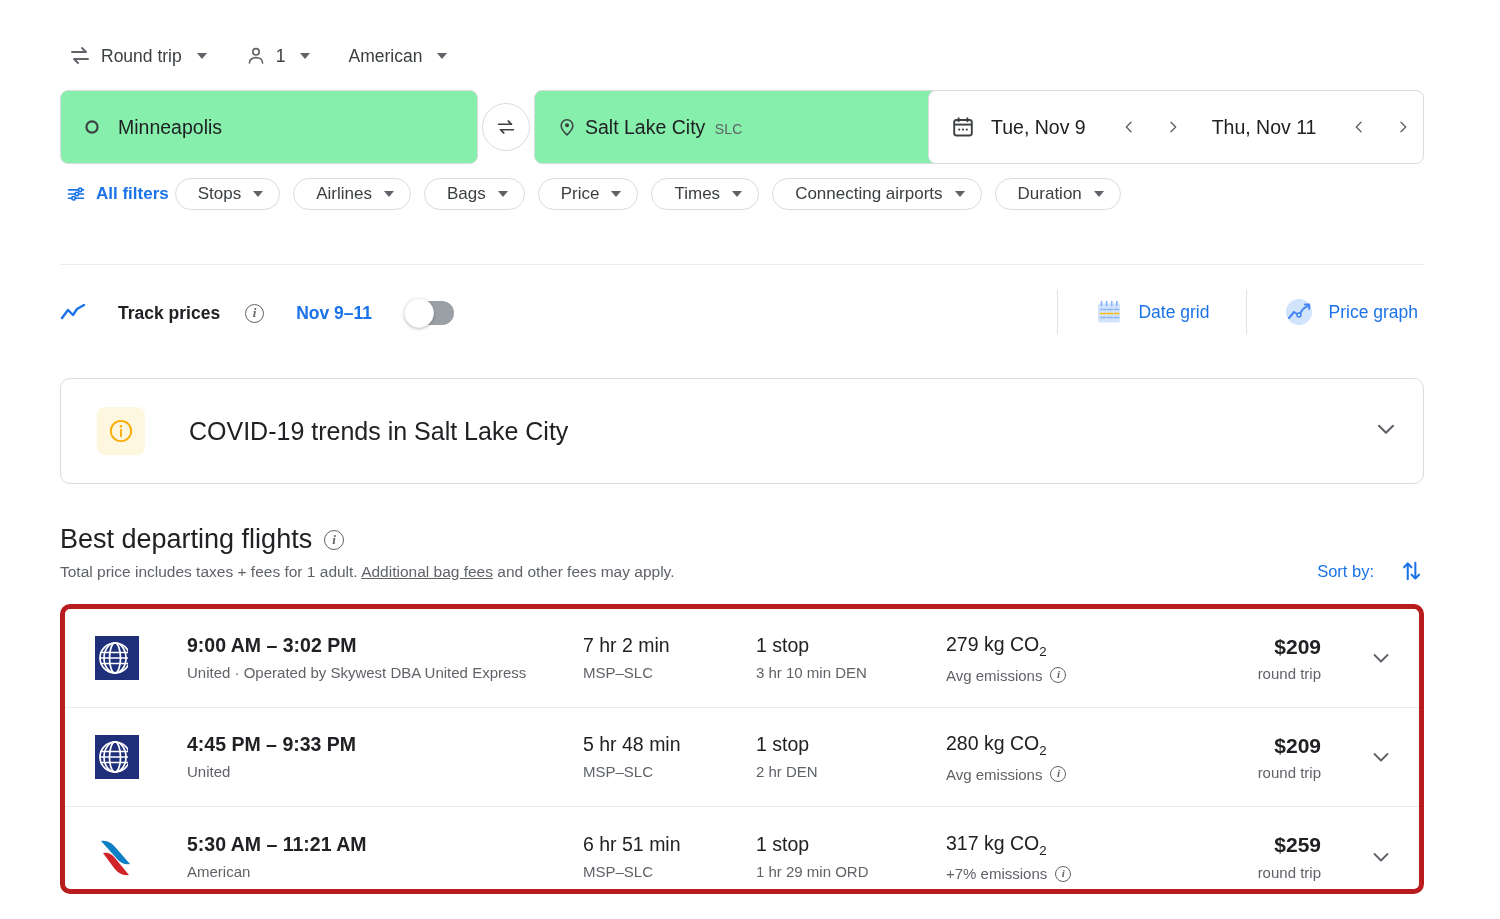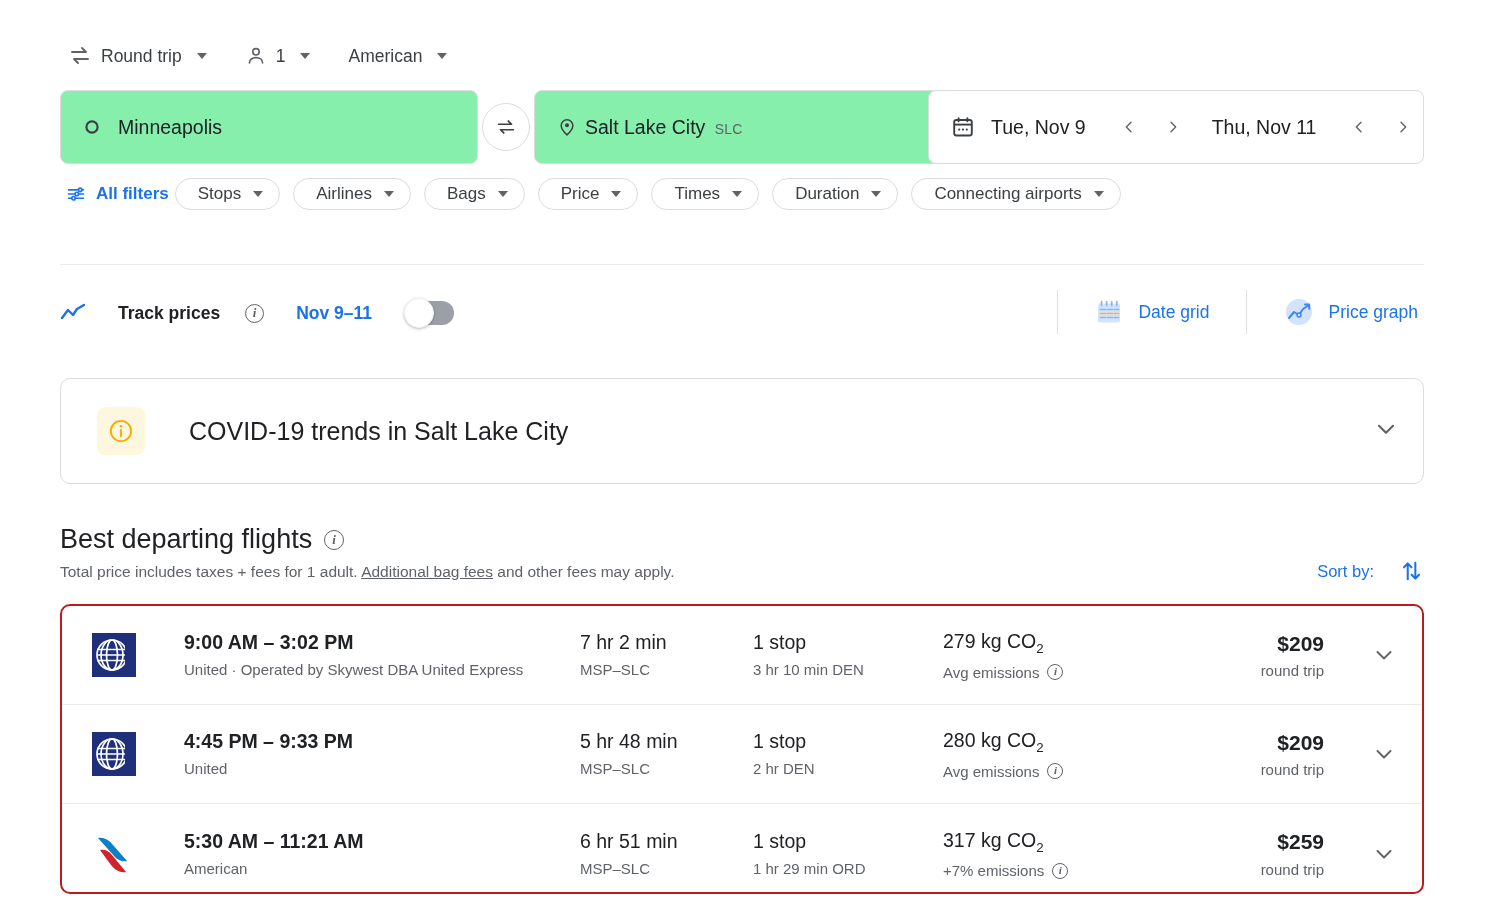--- a/index.html
+++ b/index.html
@@ -144,21 +144,21 @@
   .sort-by {
     position: absolute; right: 76px; top: 558px;
     display: flex; align-items: center; gap: 24px;
     color: #1a73e8; font-size: 16.5px; cursor: pointer;
   }
 
   
   .flights-card {
     position: absolute; left: 60px; top: 604px;
     width: 1364px; height: 290px;
-    border: 2px solid #b91c1c; border-radius: 10px; background: #fff;
+    border: 5px solid #b91c1c; border-radius: 10px; background: #fff;
     overflow: hidden;
   }
   .flight-row {
     height: 99px; display: flex; align-items: center;
     padding: 0 26px 0 30px; cursor: pointer;
     border-bottom: 1px solid #e8eaed;
   }
   .flight-row:last-child { border-bottom: none; }
 
   .logo-cell { width: 92px; flex: none; display: flex; align-items: center; }
@@ -323,25 +323,25 @@
     </div>
     <div class="chip">
       <span>Price</span>
       <span class="caret"></span>
     </div>
     <div class="chip">
       <span>Times</span>
       <span class="caret"></span>
     </div>
     <div class="chip">
+      <span>Connecting airports</span>
+      <span class="caret"></span>
+    </div>
+    <div class="chip">
       <span>Duration</span>
-      <span class="caret"></span>
-    </div>
-    <div class="chip">
-      <span>Connecting airports</span>
       <span class="caret"></span>
     </div>
   </div>
 
   <div class="hr-main"></div>
 
   <div class="track-row">
     <span class="ico">
       <svg width="28" height="22" viewBox="0 0 28 22" fill="none">
         <path d="M2 16l6-8 5 5 4-6 7-4" stroke="#1a73e8" stroke-width="2.4" stroke-linecap="round" stroke-linejoin="round"></path>

